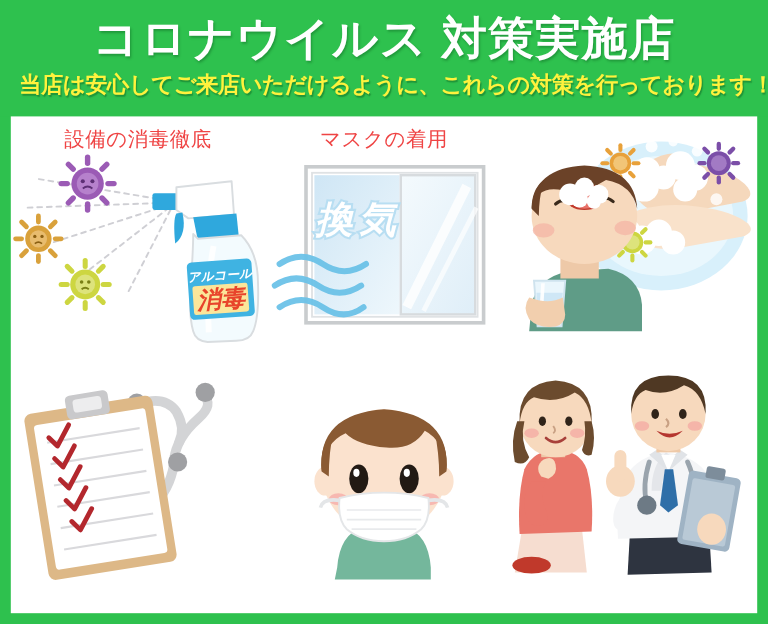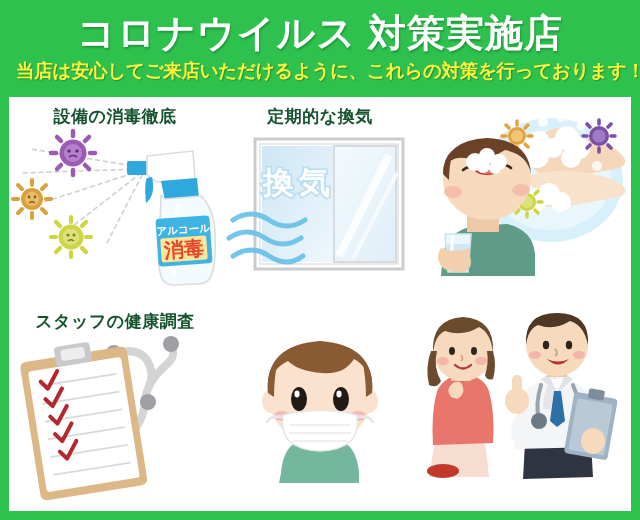--- a/index.html
+++ b/index.html
@@ -39,26 +39,26 @@
     white-space:nowrap;
     padding-left:16px;
   }
   
   #grid{
     position:absolute;left:0;top:97px;width:622px;height:414px;
   }
   .cell{position:absolute;}
   .cell-title{
     width:100%;text-align:center;
-    font-size:17px;font-weight:bold;color:#14532d;
+    font-size:17px;font-weight:normal;color:#ef4444;
     letter-spacing:.5px;line-height:1;
     text-shadow:.5px .5px 0 rgba(255,255,255,.9);
     white-space:nowrap;
   }
-  .art{position:relative;width:100%;}
+  .art{position:relative;width:100%;font-style:italic;}
   svg{display:block;overflow:visible;}
 
   
   .c0{left:2px;width:208px;}
   .c1{left:212px;width:198px;}
   .c2{left:412px;width:210px;}
   .r0{top:11px;}
   .r1{top:216px;}
 </style>
 </head>
@@ -163,21 +163,21 @@
               <text x="173" y="108" transform="rotate(-4 173 116)" text-anchor="middle" font-family="'Liberation Sans',sans-serif" font-size="10.5" font-weight="bold" fill="#ffffff">アルコール</text>
               <rect x="150" y="112" width="46" height="24" rx="2" fill="#fbe69a" transform="rotate(-4 173 124)"></rect>
               <text x="173" y="131" transform="rotate(-4 173 124)" text-anchor="middle" font-family="'Liberation Sans',sans-serif" font-size="20" font-weight="bold" fill="#e8442b">消毒</text>
             </g>
           </g>
         </svg>
       </div>
     </div>
 
     <div class="cell c1 r0">
-      <div class="cell-title">定期的な換気</div>
+      <div class="cell-title">マスクの着用</div>
       <div class="art">
         <svg width="198" height="165" viewBox="0 0 198 165">
           <defs>
             <linearGradient id="glassL" x1="0" y1="0" x2="1" y2="1">
               <stop offset="0" stop-color="#cfe6f5"></stop>
                 <stop offset="1" stop-color="#eef7fc"></stop>
             </linearGradient>
             <linearGradient id="glassR" x1="0" y1="0" x2="1" y2="1">
               <stop offset="0" stop-color="#f4fafd"></stop>
                 <stop offset="1" stop-color="#dfeef8"></stop>
@@ -321,21 +321,20 @@
               <path d="M30 128 l3 0 l-2 32 l-3 0 Z" fill="#ffffff" opacity=".9"></path>
 
               <path d="M20 140 q-6 8 0 18 q8 8 22 6 q8 -2 8 -10 l-2 -14 q-12 6 -28 0 Z" fill="#f2cfae"></path>
             </g>
           </g>
         </svg>
       </div>
     </div>
 
     <div class="cell c0 r1">
-      <div class="cell-title">スタッフの健康調査</div>
       <div class="art">
         <svg width="208" height="165" viewBox="0 0 208 165">
 
           <g fill="none" stroke="#d3d4d6" stroke-width="8" stroke-linecap="round">
             <path d="M104 24 q22 -8 32 6 q8 14 2 26"></path>
             <path d="M158 16 q10 8 -4 20 q-18 16 -20 34"></path>
             <path d="M134 74 q-4 24 -22 38 q-20 16 -44 10"></path>
           </g>
           <circle cx="103" cy="23" r="8" fill="#9fa0a3"></circle>
           <circle cx="160" cy="14" r="8" fill="#9fa0a3"></circle>

